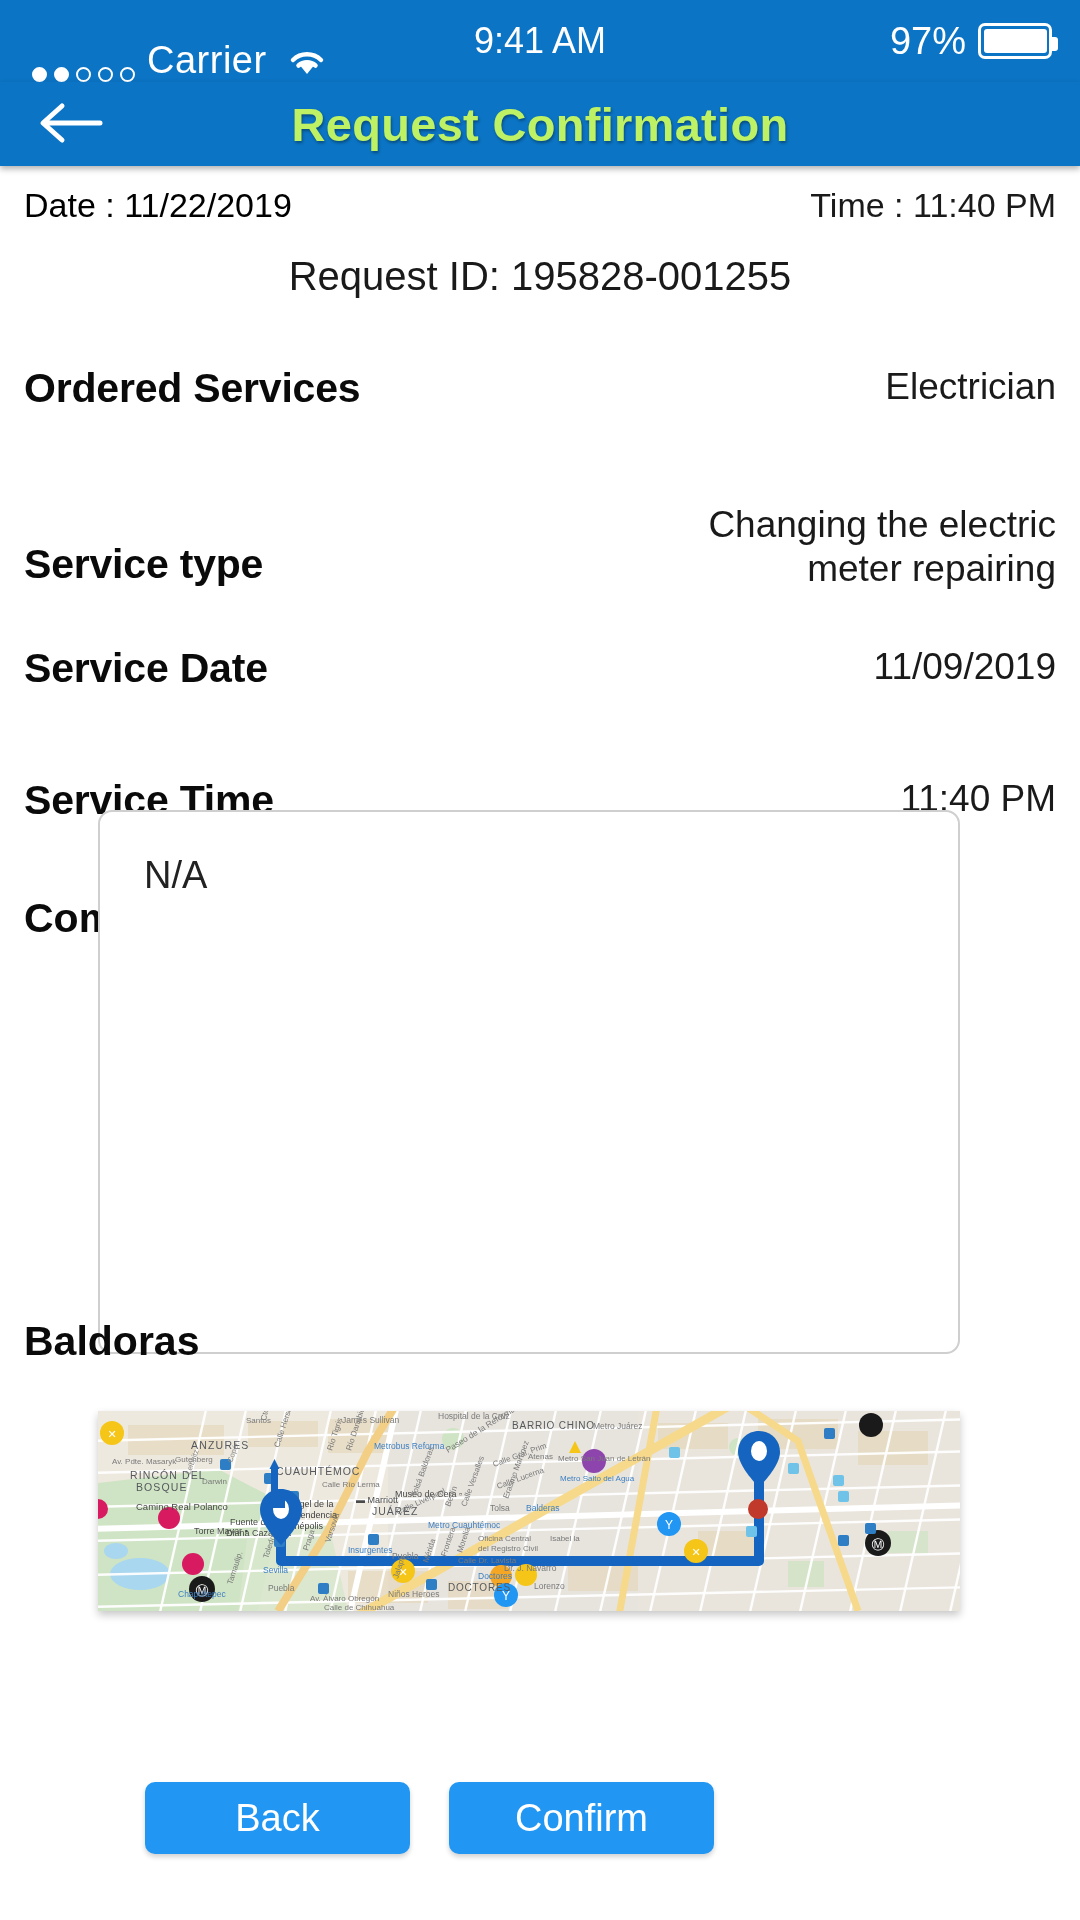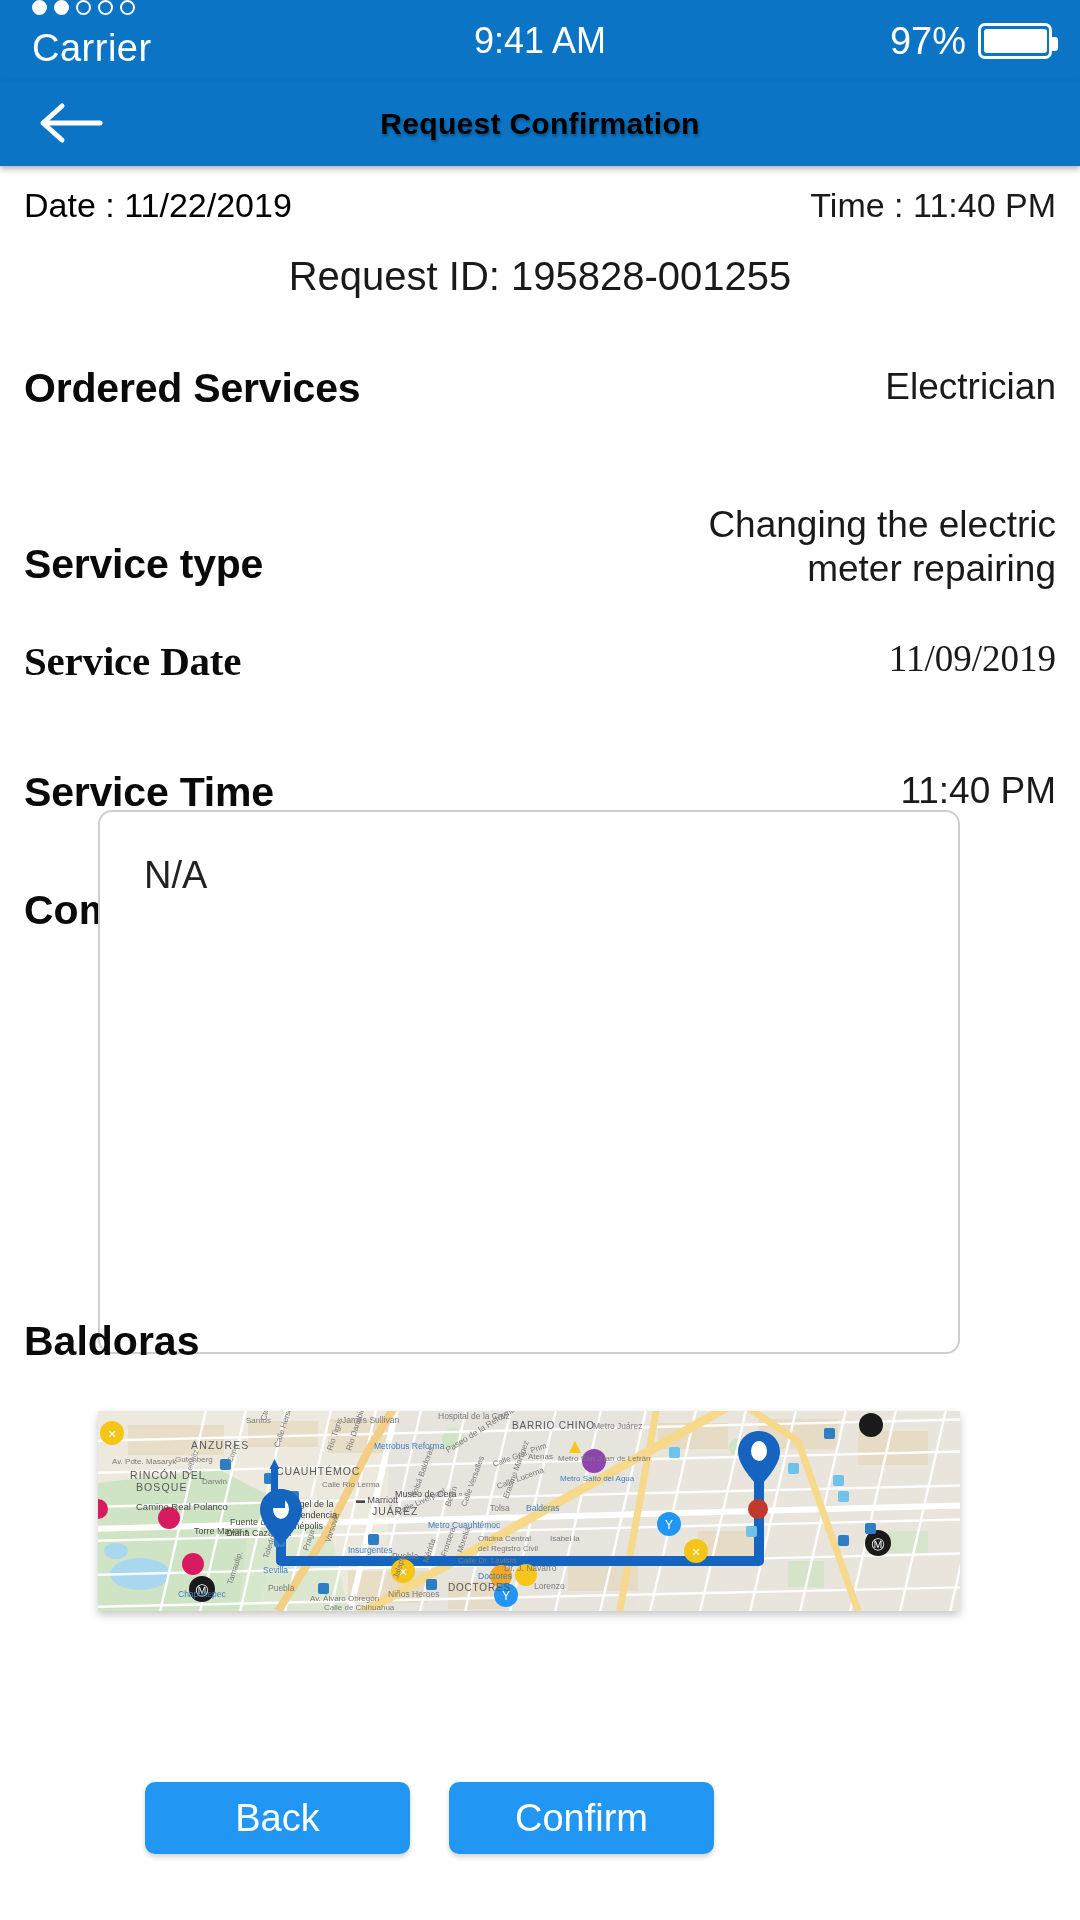--- a/index.html
+++ b/index.html
@@ -10,21 +10,21 @@
     overflow:hidden;
     position:relative;
   }
 
   
   .statusbar{
     position:absolute; left:0; top:0; width:1080px; height:82px;
     background:#0b74c4; color:#ffffff;
     display:flex; align-items:center;
   }
-  .sb-left{ position:absolute; left:32px; top:0; height:82px; display:flex; align-items:flex-start; gap:12px;flex-direction:column;}
+  .sb-left{ position:absolute; left:32px; top:0; height:82px; display:flex; align-items:flex-end; gap:12px;}
   .dots{ display:flex; align-items:center; gap:7px; }
   .dot{ width:15px; height:15px; border-radius:50%; border:2px solid #ffffff; }
   .dot.on{ background:#ffffff; }
   .carrier{ font-size:38px; letter-spacing:.5px; }
   .wifi{ margin-left:6px; display:block; }
   .sb-center{ position:absolute; left:0; top:0; width:1080px; height:82px;
     display:flex; align-items:center; justify-content:center; font-size:36px; }
   .sb-right{ position:absolute; right:28px; top:0; height:82px; display:flex; align-items:center; gap:12px;}
   .batt-pct{ font-size:38px; }
   .batt{ position:relative; width:74px; height:36px; border:3px solid #ffffff; border-radius:7px; }
@@ -37,21 +37,21 @@
     background:#0b74c4;
     box-shadow:0 3px 6px rgba(0,0,0,.30);
   }
   .back-arrow{
     position:absolute; left:26px; top:8px; width:90px; height:70px;
     display:flex; align-items:center; justify-content:center; cursor:pointer;
   }
   .nav-title{
     position:absolute; left:0; top:0; width:1080px; height:84px;
     display:flex; align-items:center; justify-content:center;
-    color:#000000; font-size:30px; font-weight:bold; letter-spacing:.3px;
+    color:#bef264; font-size:47px; font-weight:bold; letter-spacing:.3px;
     text-shadow:1px 2px 3px rgba(0,0,0,.35);
   }
 
   
   .content{ position:absolute; left:0; top:166px; width:1080px; }
 
   .meta-row{ position:relative; height:56px; margin-top:20px; }
   .meta-date{ position:absolute; left:24px; top:0; font-size:34px; color:#000000; }
   .meta-time{ position:absolute; right:24px; top:0; font-size:34px; color:#1a1a1a; }
   .reqid{ text-align:center; font-size:40px; color:#1a1a1a; margin-top:12px; }
@@ -163,21 +163,21 @@
     <div class="row" style="margin-top:32px;">
       <span class="row-label">Ordered Services</span>
       <span class="row-value">Electrician</span>
     </div>
 
     <div class="row" style="margin-top:32px; min-height:124px;">
       <span class="row-label" style="top:48px;">Service type</span>
       <span class="row-value" style="top:10px; max-width:430px;">Changing the electric meter repairing</span>
     </div>
 
-    <div class="row" style="margin-top:20px;font-family:Liberation Serif, serif;">
+    <div class="row" style="margin-top:28px;">
       <span class="row-label">Service Date</span>
       <span class="row-value">11/09/2019</span>
     </div>
 
     <div class="row" style="margin-top:36px;">
       <span class="row-label">Service Time</span>
       <span class="row-value">11:40 PM</span>
     </div>
 
   </div>

